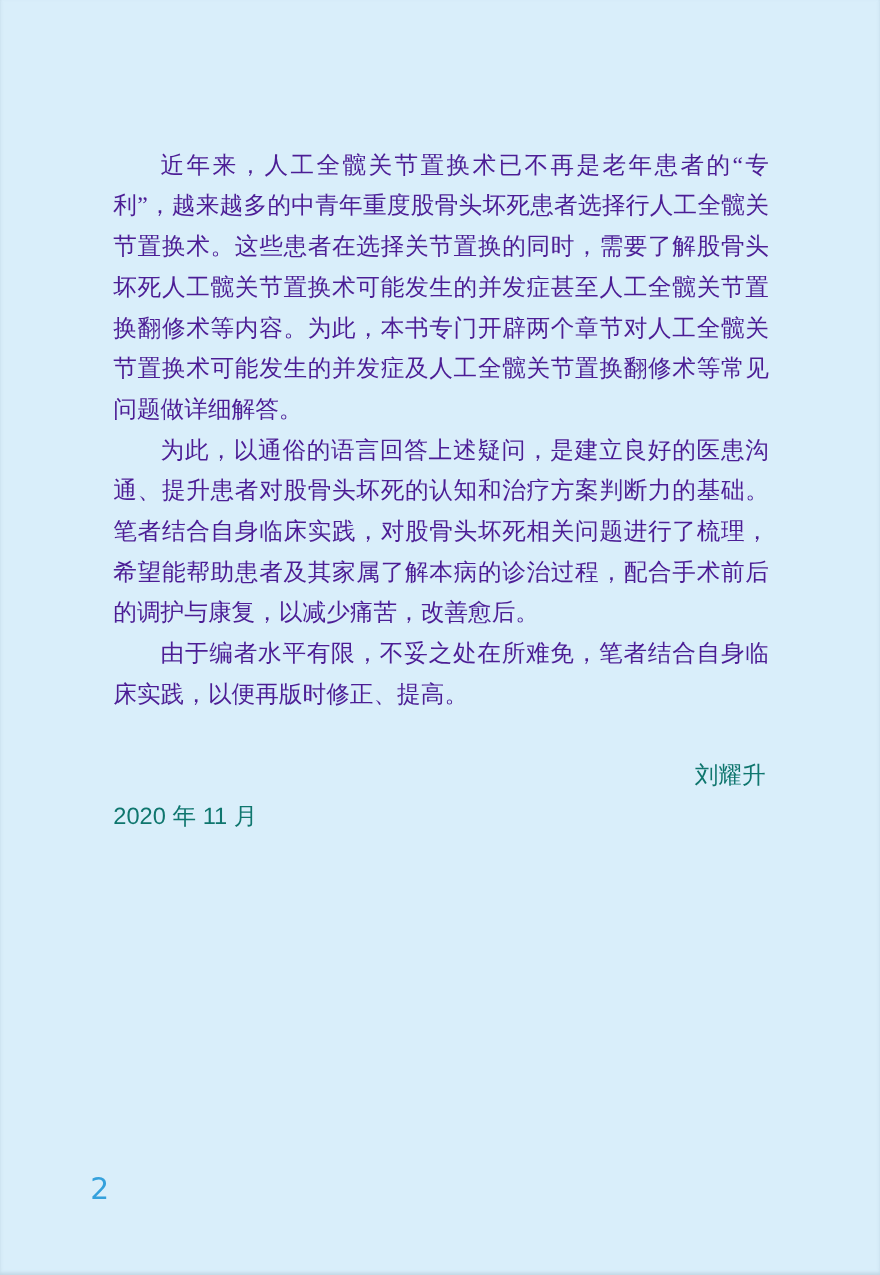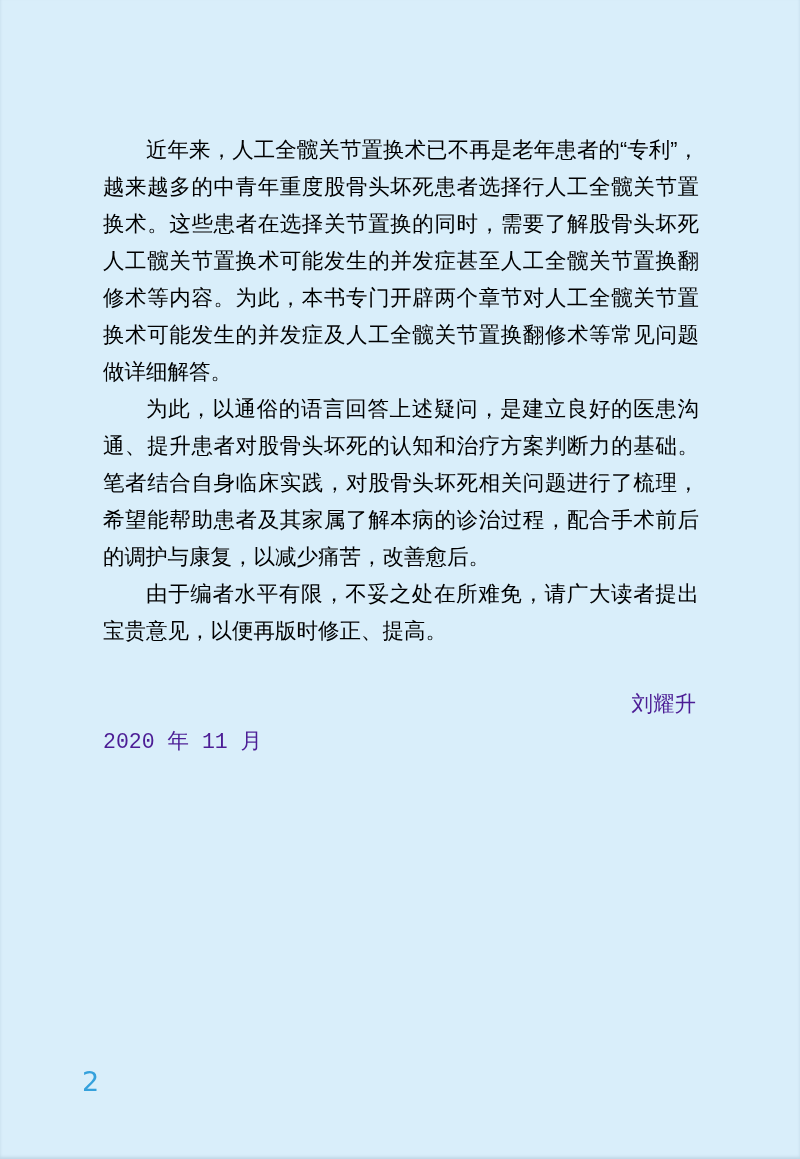--- a/index.html
+++ b/index.html
@@ -17,34 +17,34 @@
     box-shadow: inset 0 -2px 3px rgba(120,150,170,0.25);
   }
   .content {
     position: absolute;
     left: 103px;
     top: 132px;
     width: 596px;
   }
   .content p {
     margin: 0;
-    font-family: Liberation Sans, sans-serif;
+    font-family: Liberation Serif, serif;
     font-size: 21.5px;
     line-height: 37px;
-    color: #000000;
+    color: #4c1d95;
     text-align: justify;
     text-indent: 2em;
     letter-spacing: 0;
   }
   .signature-block {
     margin-top: 37px;
-    font-family: Liberation Mono, monospace;
+    font-family: Liberation Sans, sans-serif;
     font-size: 21.5px;
     line-height: 37px;
-    color: #4c1d95;
+    color: #0f766e;
   }
   .author-line {
     text-align: right;
     padding-right: 3px;
   }
   .date-line {
     padding-right: 9px;
   }
   .page-number {
     position: absolute;
@@ -56,21 +56,21 @@
     color: #35a1dc;
   }
 </style>
 </head>
 <body>
 
 <div class="page">
   <div class="content">
     <p>近年来，人工全髋关节置换术已不再是老年患者的“专利”，越来越多的中青年重度股骨头坏死患者选择行人工全髋关节置换术。这些患者在选择关节置换的同时，需要了解股骨头坏死人工髋关节置换术可能发生的并发症甚至人工全髋关节置换翻修术等内容。为此，本书专门开辟两个章节对人工全髋关节置换术可能发生的并发症及人工全髋关节置换翻修术等常见问题做详细解答。</p>
     <p>为此，以通俗的语言回答上述疑问，是建立良好的医患沟通、提升患者对股骨头坏死的认知和治疗方案判断力的基础。笔者结合自身临床实践，对股骨头坏死相关问题进行了梳理，希望能帮助患者及其家属了解本病的诊治过程，配合手术前后的调护与康复，以减少痛苦，改善愈后。</p>
-    <p>由于编者水平有限，不妥之处在所难免，请广大读者提出宝贵意见，以便再版时修正、提高。</p>
+    <p>由于编者水平有限，不妥之处在所难免，笔者结合自身临床实践，以便再版时修正、提高。</p>
 
     <div class="signature-block">
       <div class="author-line">刘耀升</div>
       <div class="date-line">2020 年 11 月</div>
     </div>
   </div>
 
   <div class="page-number">2</div>
 </div>
 

